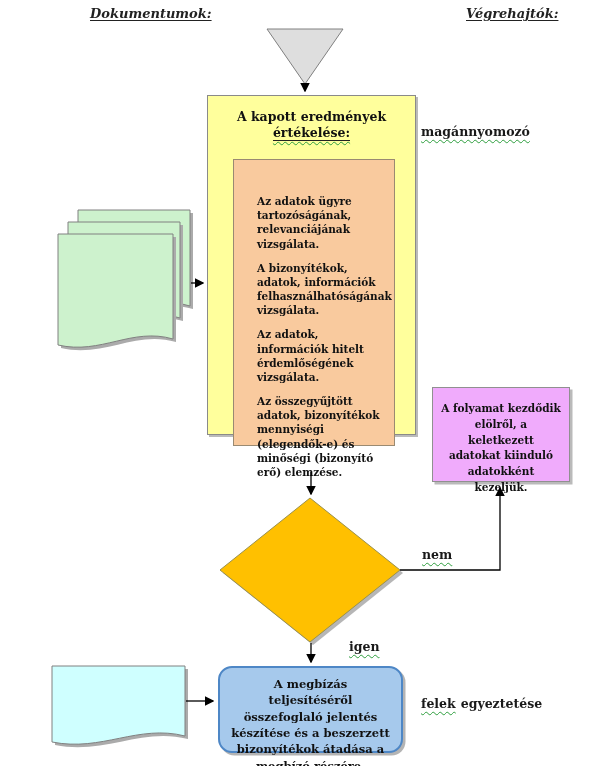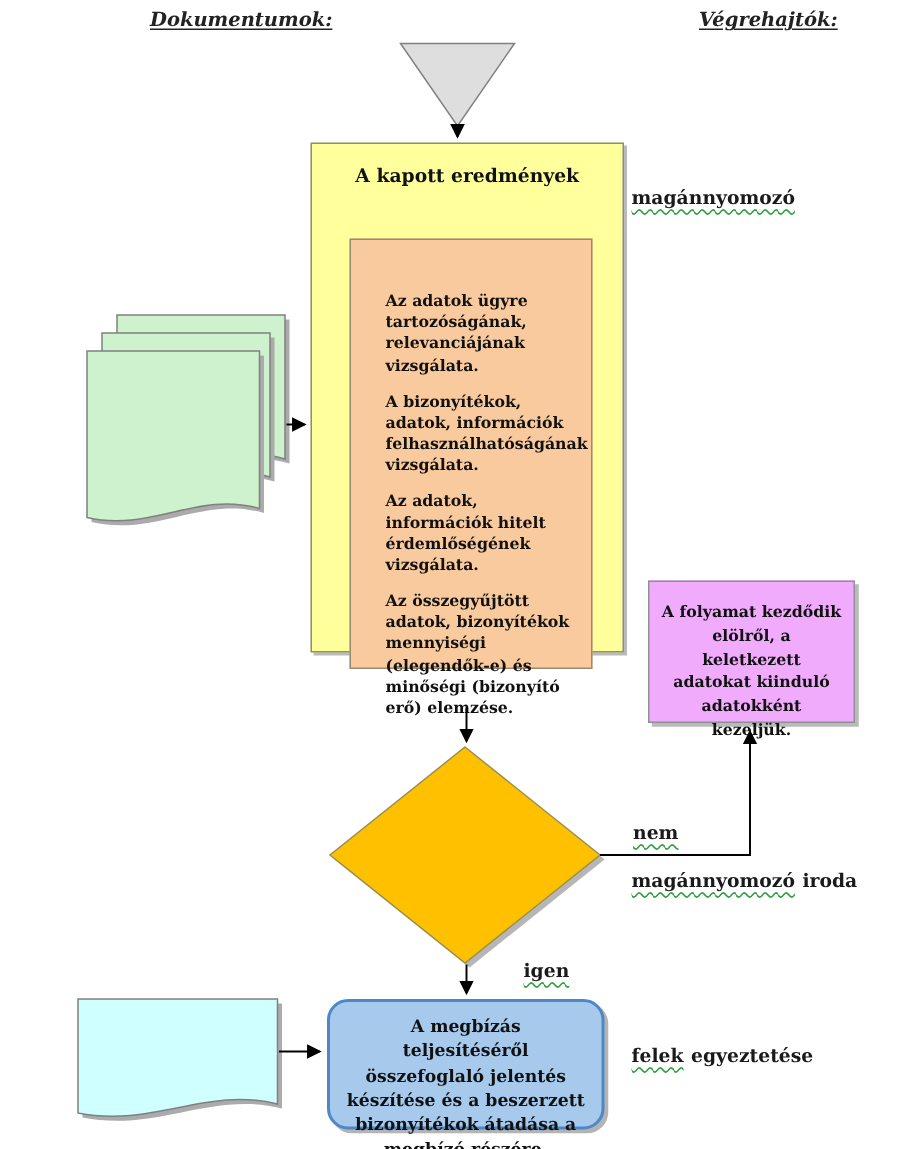--- a/index.html
+++ b/index.html
@@ -65,27 +65,28 @@
   .gap{margin-left:5px;}
   .svg-layer{position:absolute;left:0;top:0;z-index:2;}
   .boxes{z-index:1;}
   .texts{z-index:3;}
 </style>
 </head>
 <body>
 
 <div class="canvas">
 
-  <div class="abs hdr texts" style="left:100px;top:6px;">Dokumentumok:</div>
+  <div class="abs hdr texts" style="left:90px;top:6px;">Dokumentumok:</div>
   <div class="abs hdr texts" style="left:466px;top:6px;text-align:right;">Végrehajtók:</div>
 
   <div class="boxes">
     <div class="abs yellow-box">
       <div class="yellow-title">
         <div>A kapott eredmények</div>
+        <div><span class="ul-squig">értékelése:</span></div>
       </div>
       <div class="inner-orange">
         <p>Az adatok ügyre tartozóságának, relevanciájának vizsgálata.</p>
         <p>A bizonyítékok, adatok, információk felhasználhatóságának vizsgálata.</p>
         <p>Az adatok, információk hitelt érdemlőségének vizsgálata.</p>
         <p>Az összegyűjtött adatok, bizonyítékok mennyiségi (elegendők-e) és minőségi (bizonyító erő) elemzése.</p>
       </div>
     </div>
 
     <div class="abs restart-box">A folyamat kezdődik elölről, a keletkezett adatokat kiinduló adatokként kezeljük.</div>
@@ -147,21 +148,20 @@
       <span>
           <span class="ul-squig">jelentés</span>
         </span>
     </div>
 
     <div class="abs lbl" style="left:421px;top:122px;"><span class="squig">magánnyomozó</span></div>
 
     <div class="abs lbl" style="left:422px;top:545px;"><span class="squig">nem</span></div>
 
     <div class="abs lbl" style="left:421px;top:577px;width:170px;">
-      <div><span class="squig">magánnyomozó</span><span class="gap">iroda</span></div>
     </div>
 
     <div class="abs lbl" style="left:349px;top:637px;"><span class="squig">igen</span></div>
 
     <div class="abs lbl" style="left:421px;top:694px;"><span class="squig">felek</span><span class="gap">egyeztetése</span></div>
   </div>
 
 </div>
 
 </body></html>

